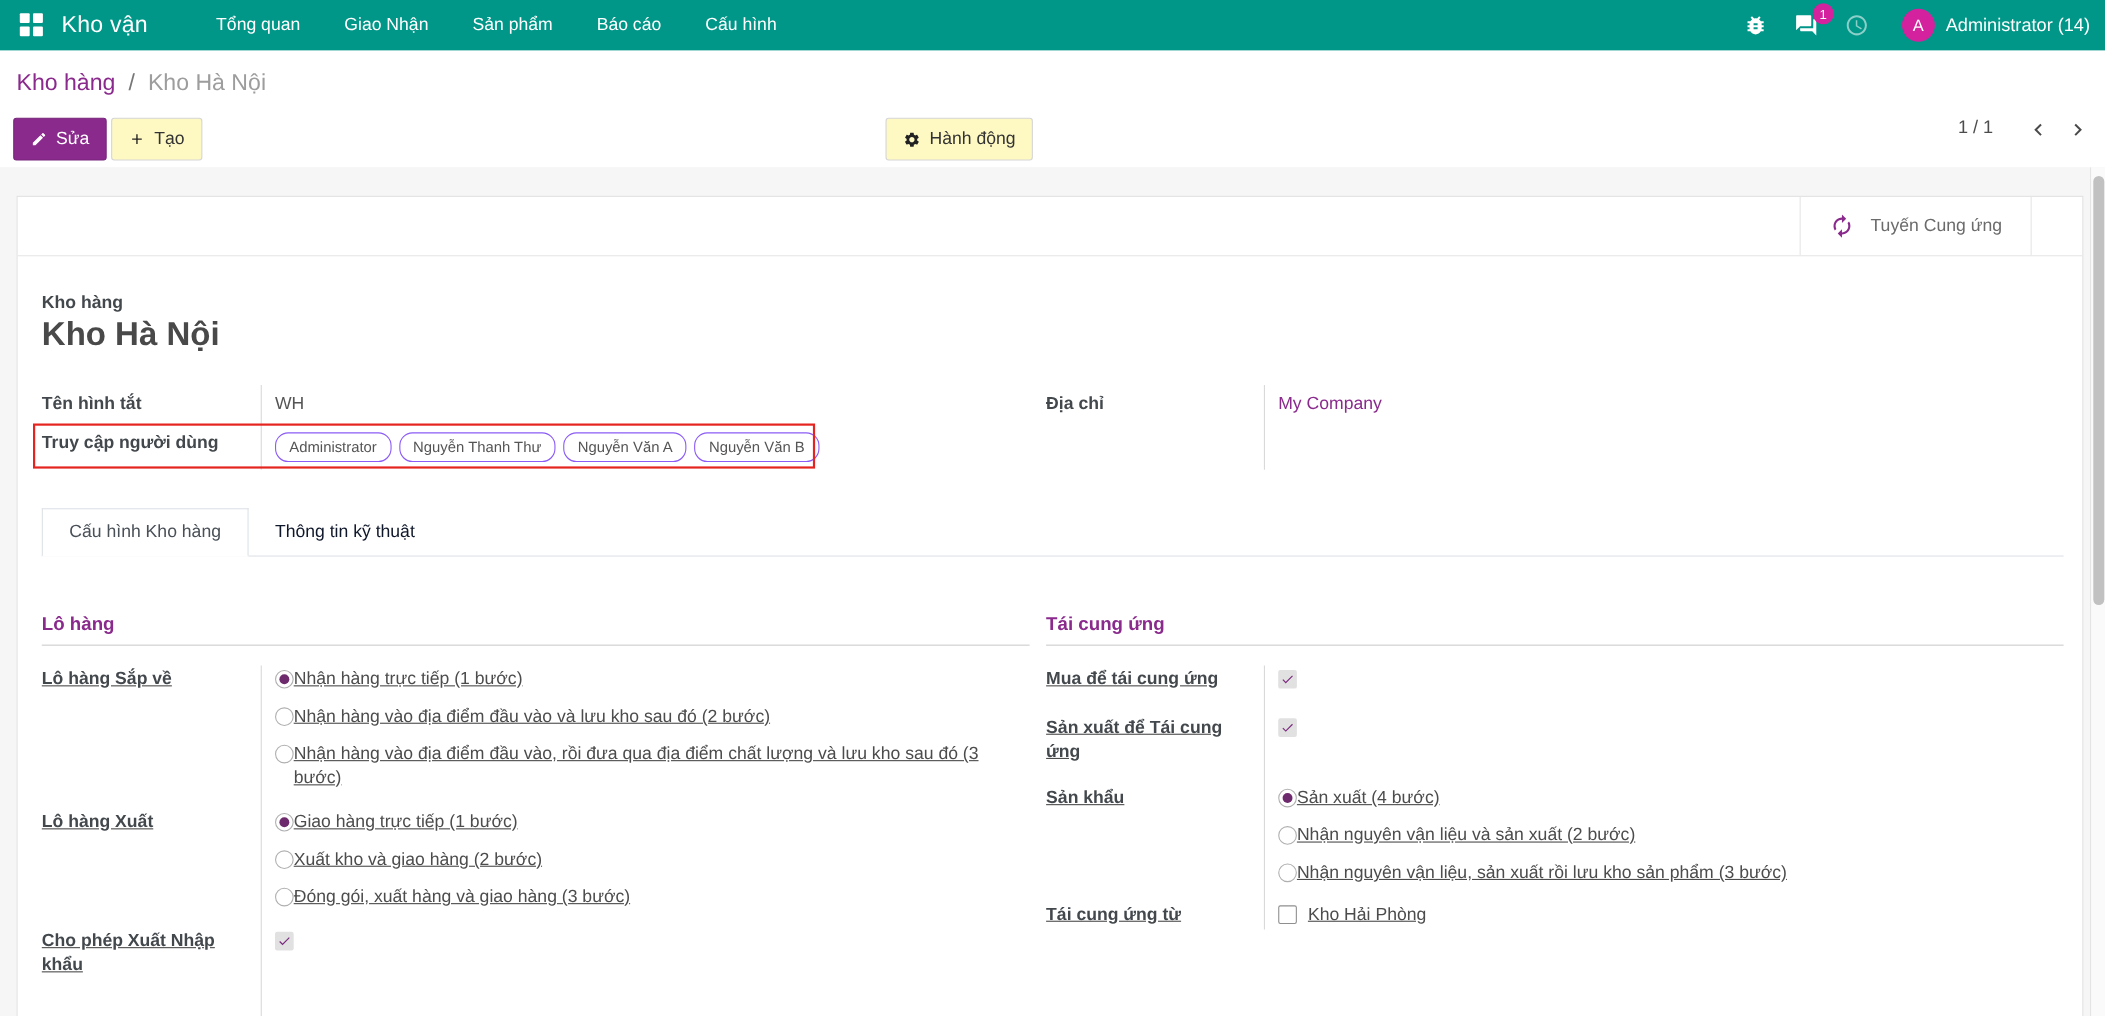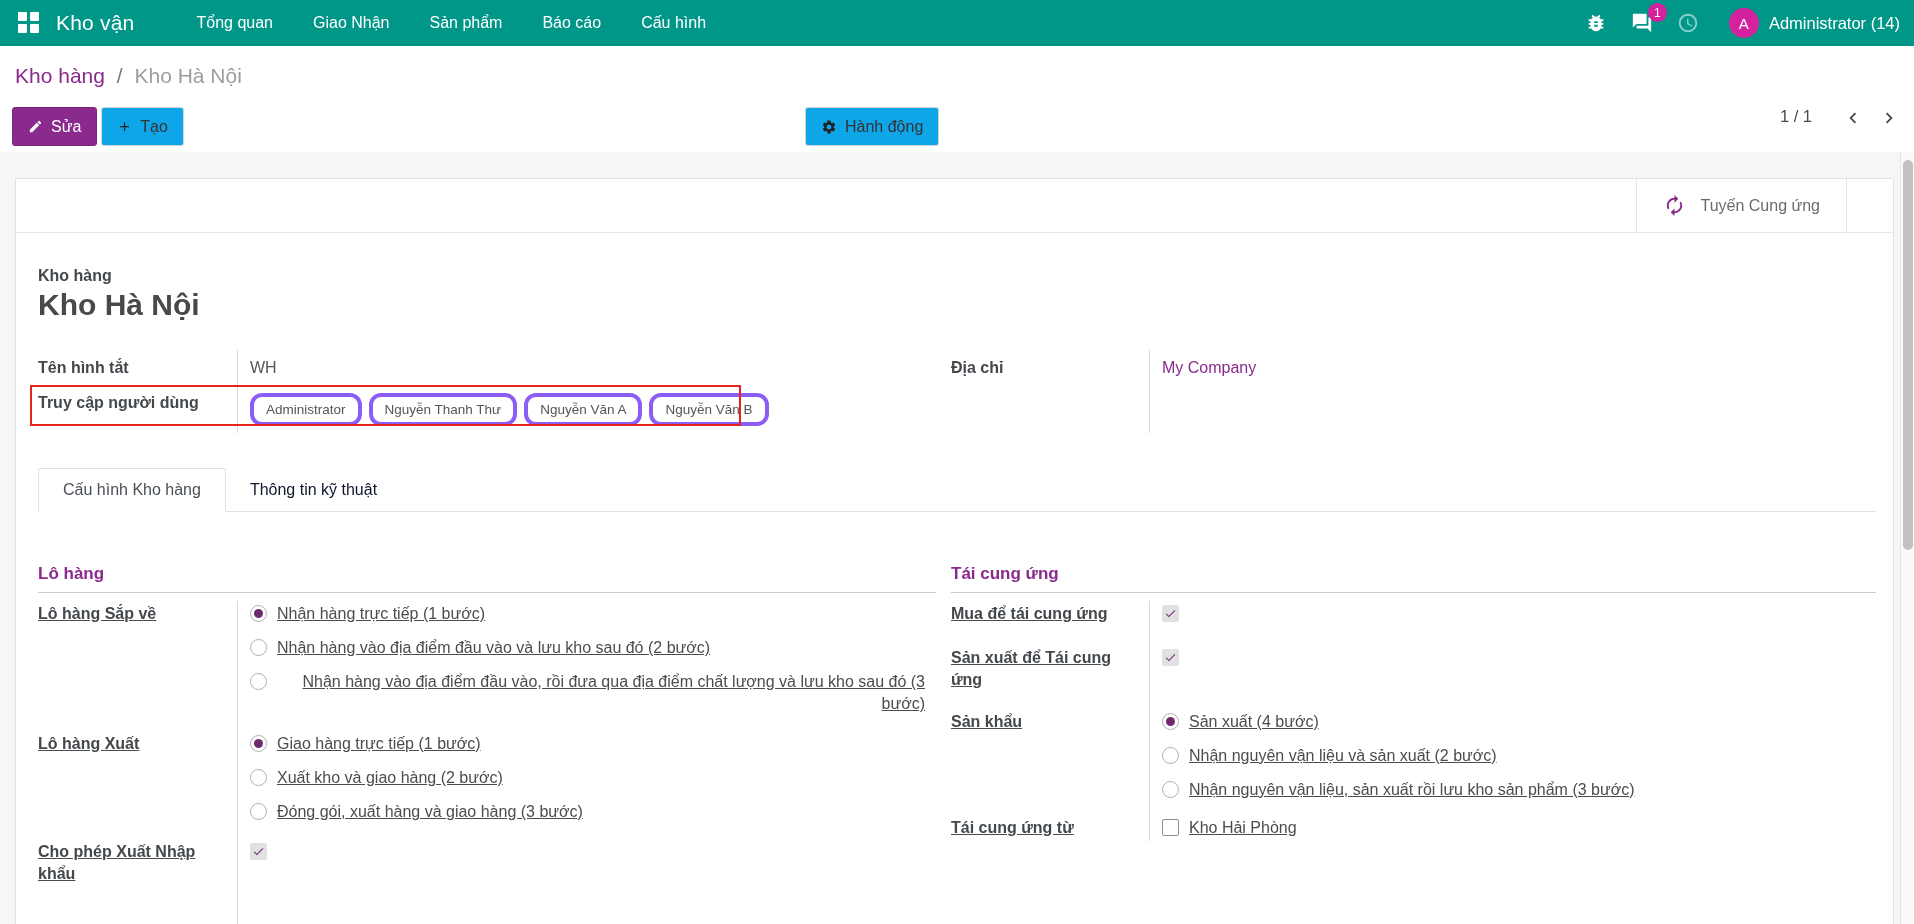--- a/index.html
+++ b/index.html
@@ -24,21 +24,21 @@
   .username { color:#fff; font-size:16.5px; cursor:pointer; }
 
   
   .cpanel { background:#fff; height:106px; position:relative; }
   .breadcrumb { position:absolute; left:15px; top:18px; font-size:21px; }
   .bc-link { color:#8a2a8d; cursor:pointer; }
   .bc-sep { color:#777; margin:0 6px; }
   .bc-current { color:#9d9d9d; }
   .btn-row { position:absolute; left:12px; top:61px; display:flex; gap:4px;border-radius:15px; }
   .btn { height:39px; display:inline-flex; align-items:center; gap:8px; font-size:16px;
-    border-radius:3px; padding:0 15px; cursor:pointer; border:1px solid #d5d5d5; background:#0ea5e9; color:#333; }
+    border-radius:3px; padding:0 15px; cursor:pointer; border:1px solid #d5d5d5; background:#fef9c3; color:#333; }
   .btn-primary { background:#8a2a8d; border-color:#77257a; color:#fff; }
   .btn svg { width:15px; height:15px; }
   .btn-primary svg { fill:#fff; }
   .btn-default svg { fill:#222; }
   .action-btn { position:absolute; left:805px; top:61px; }
   .pager { position:absolute; right:14px; top:61px; height:39px; display:flex; align-items:flex-start; gap:14px; }
   .pager-count { font-size:16.5px; color:#4c4c4c; margin-right:16px; }
   .pager-chevron { width:22px; height:22px; fill:#4a4a4a; cursor:pointer; }
 
   
@@ -61,42 +61,42 @@
   .fields-grid { margin-top:28px; }
   .ftable { position:relative; }
   .vline { position:absolute; top:0; bottom:0; width:1px; background:#d9d9d9; }
   .vl-l { left:199px; } .vl-r { left:198px; }
   .frow { display:flex; align-items:flex-start; }
   .flabel { width:199px; flex-shrink:0; padding:7px 10px 7px 0; font-size:16px; font-weight:bold; color:#43484d; line-height:21px; }
   .fvalue { padding:7px 0 7px 13px; font-size:16px; color:#555; line-height:21px; }
   .link { color:#8a2a8d; cursor:pointer; }
 
   .tags { display:flex; gap:7px; flex-wrap:wrap; padding-top:1px; }
-  .tag { border:4px solid #8b5cf6; border-radius:12px; padding:2px 12px; font-size:13.5px; color:#555; background:#fff; white-space:nowrap; }
+  .tag { border:1px solid #8b5cf6; border-radius:12px; padding:2px 12px; font-size:13.5px; color:#555; background:#fff; white-space:nowrap; }
   .tags-row-wrap { position:relative; }
   .red-box { position:absolute; left:-8px; top:0px; width:711px; height:41px; border:2px solid #e5231f; pointer-events:none; }
 
   
   .tabs { margin-top:32px; border-bottom:1px solid #dee2e6; display:flex; align-items:flex-end; height:47px; }
   .tab { padding:12px 24px; font-size:16px; cursor:pointer; }
   .tab.active { background:#fff; border:1px solid #dee2e6; border-bottom:1px solid #fff; margin-bottom:-1px; color:#495057; }
   .tab.inactive { color:#0f172a; }
 
   
   .tab-content { margin-top:52px; }
   .gcol1 { padding-right:15px; }
-  .ghead { font-size:17px; font-weight:bold; color:#8a2a8d; padding-bottom:8px; border-bottom:1px solid #ccc; margin-bottom:8px; }
+  .ghead { font-size:17px; font-weight:bold; color:#8a2a8d; padding-bottom:8px; border-bottom:1px solid #ccc; margin-bottom:18px; }
   .gbody { position:relative; }
   .gbody.extend .vline { bottom:-80px; }
   .grow { display:flex; align-items:flex-start; margin-bottom:12px;text-decoration:underline; }
   .glabel { width:199px; flex-shrink:0; padding:2px 12px 2px 0; font-size:16px; font-weight:bold; color:#43484d; line-height:22px; }
   .glabel.wr { padding-right:36px; }
   .gvalue { padding:2px 0 0 13px; font-size:16px; color:#4c4c4c; flex:1; }
 
-  .opt { display:flex; align-items:flex-start; gap:10px; margin-bottom:12px; cursor:pointer; line-height:22px;text-align:right; }
+  .opt { display:flex; align-items:flex-start; margin-bottom:12px; cursor:pointer; line-height:22px; }
   .opt:last-child { margin-bottom:0; }
   .radio { width:17px; height:17px; border-radius:50%; border:1px solid #b0b0b0; background:#fff; flex-shrink:0; margin-top:2px; position:relative; }
   .radio.sel::after { content:""; position:absolute; left:3px; top:3px; width:9px; height:9px; border-radius:50%; background:#6d2a6d; }
   .cb { width:17px; height:17px; border-radius:2px; flex-shrink:0; margin-top:2px; display:flex; align-items:center; justify-content:center; cursor:pointer; }
   .cb.on { background:#e1e1e1; }
   .cb.on svg { width:13px; height:13px; fill:#7c2b7f; }
   .cb.off { background:#fff; border:1px solid #8f8f8f; }
   .cbrow { display:flex; align-items:flex-start; gap:10px; line-height:22px; }
 </style>
 </head>

